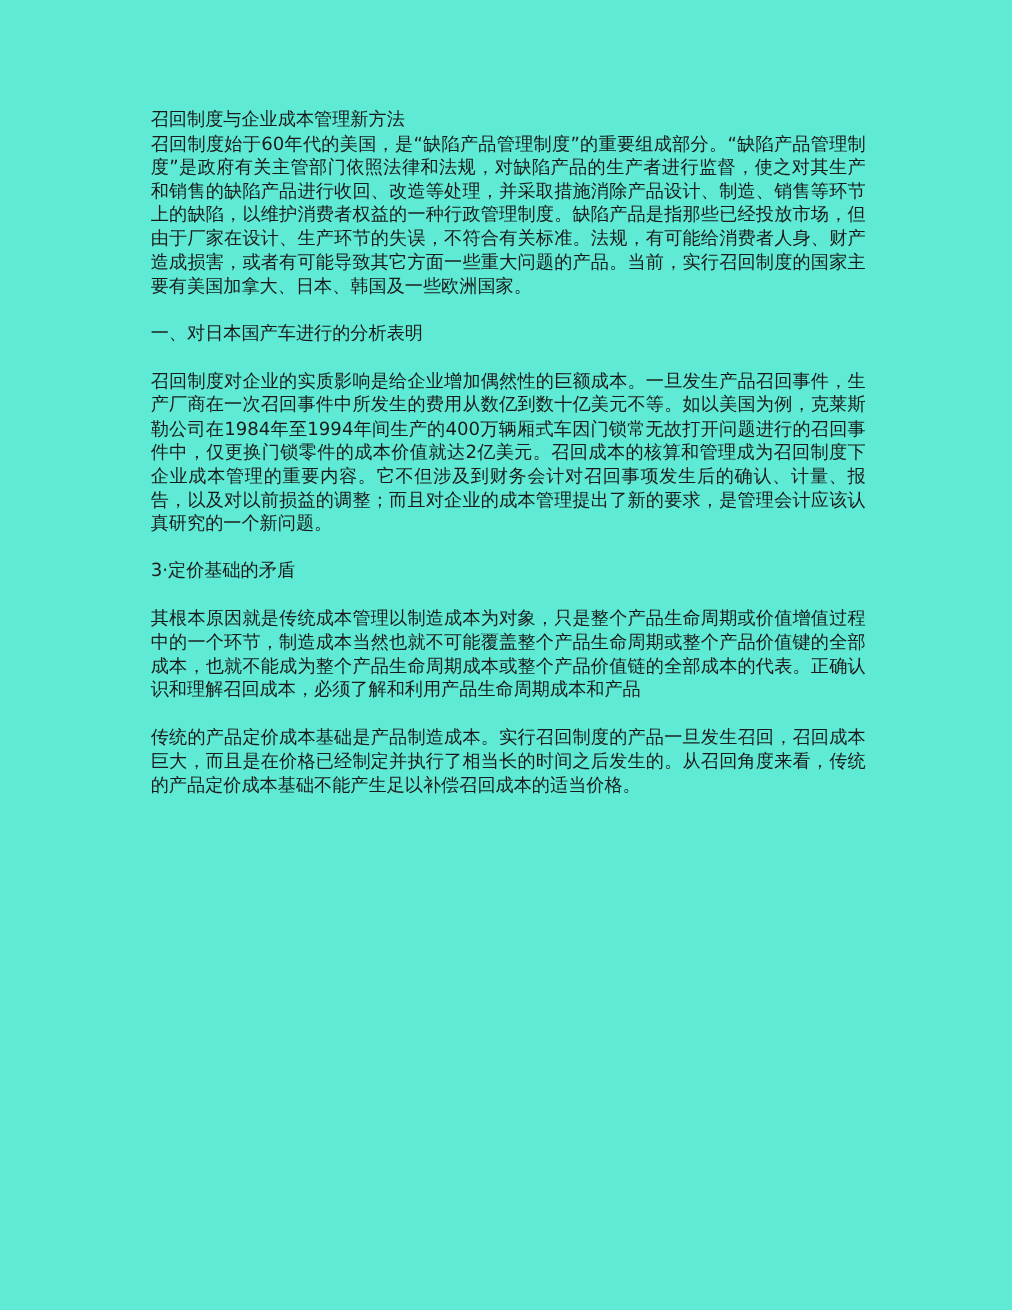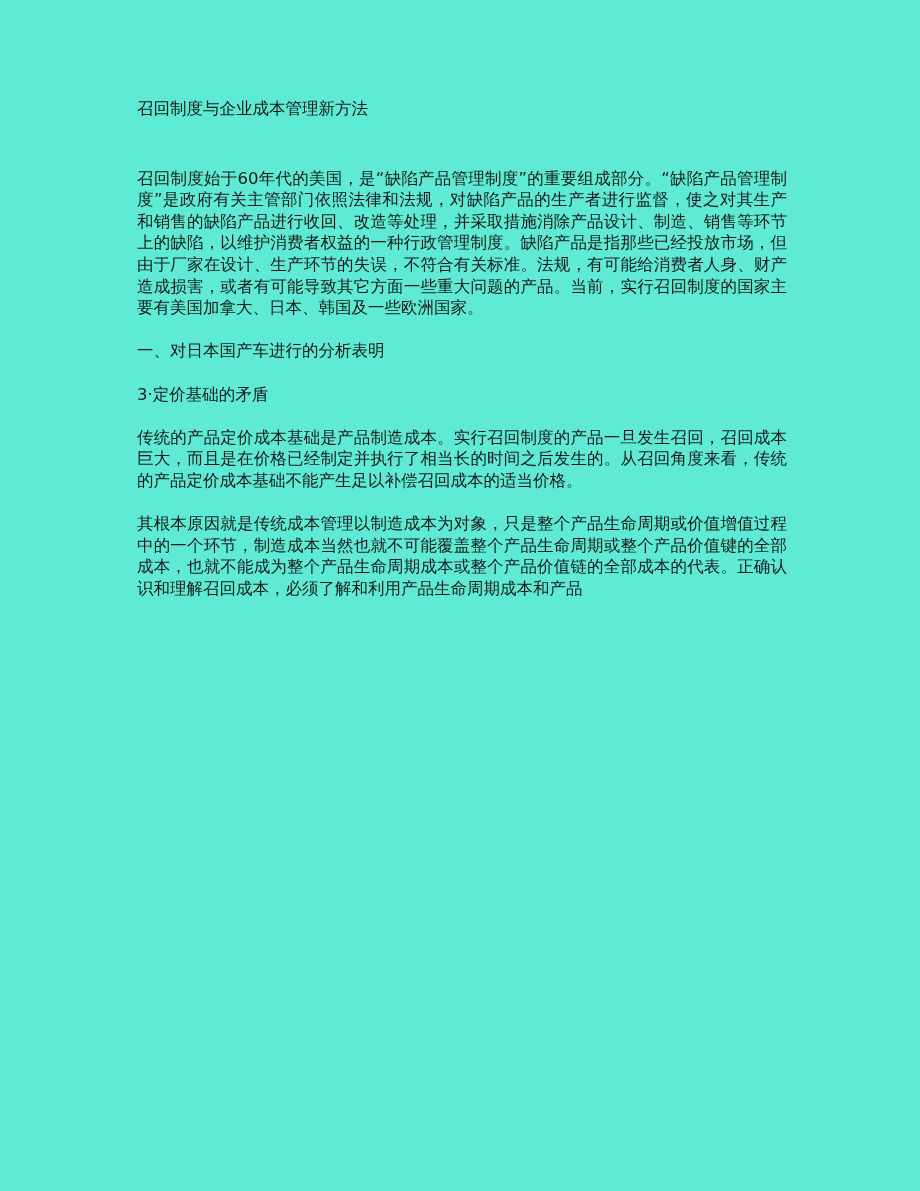--- a/index.html
+++ b/index.html
@@ -70,27 +70,28 @@
   }
 </style>
 </head>
 <body>
 
 <div class="page" style="background: #5eead4; padding-left: 20px;">
   <div class="text-column">
 
     <p class="doc-title" style="color: rgb(26, 26, 26);">召回制度与企业成本管理新方法</p>
 
-    <p class="para tight" style="color: rgb(26, 26, 26); margin-top: 48px;">召回制度始于60年代的美国，是“缺陷产品管理制度”的重要组成部分。“缺陷产品管理制度”是政府有关主管部门依照法律和法规，对缺陷产品的生产者进行监督，使之对其生产和销售的缺陷产品进行收回、改造等处理，并采取措施消除产品设计、制造、销售等环节上的缺陷，以维护消费者权益的一种行政管理制度。缺陷产品是指那些已经投放市场，但由于厂家在设计、生产环节的失误，不符合有关标准。法规，有可能给消费者人身、财产造成损害，或者有可能导致其它方面一些重大问题的产品。当前，实行召回制度的国家主要有美国加拿大、日本、韩国及一些欧洲国家。</p>
+    <p class="para tight" style="color: rgb(26, 26, 26);">召回制度始于60年代的美国，是“缺陷产品管理制度”的重要组成部分。“缺陷产品管理制度”是政府有关主管部门依照法律和法规，对缺陷产品的生产者进行监督，使之对其生产和销售的缺陷产品进行收回、改造等处理，并采取措施消除产品设计、制造、销售等环节上的缺陷，以维护消费者权益的一种行政管理制度。缺陷产品是指那些已经投放市场，但由于厂家在设计、生产环节的失误，不符合有关标准。法规，有可能给消费者人身、财产造成损害，或者有可能导致其它方面一些重大问题的产品。当前，实行召回制度的国家主要有美国加拿大、日本、韩国及一些欧洲国家。</p>
 
     <p class="heading" style="color: rgb(26, 26, 26);">一、对日本国产车进行的分析表明</p>
 
+    <p class="para spaced" style="color: rgb(26, 26, 26);">召回制度对企业的实质影响是给企业增加偶然性的巨额成本。一旦发生产品召回事件，生产厂商在一次召回事件中所发生的费用从数亿到数十亿美元不等。如以美国为例，克莱斯勒公司在1984年至1994年间生产的400万辆厢式车因门锁常无故打开问题进行的召回事件中，仅更换门锁零件的成本价值就达2亿美元。召回成本的核算和管理成为召回制度下企业成本管理的重要内容。它不但涉及到财务会计对召回事项发生后的确认、计量、报告，以及对以前损益的调整；而且对企业的成本管理提出了新的要求，是管理会计应该认真研究的一个新问题。</p>
 
 
 
     <p class="heading" style="color: rgb(26, 26, 26);">3·定价基础的矛盾</p>
 
+    <p class="para spaced" style="color: rgb(26, 26, 26);">其根本原因就是传统成本管理以制造成本为对象，只是整个产品生命周期或价值增值过程中的一个环节，制造成本当然也就不可能覆盖整个产品生命周期或整个产品价值键的全部成本，也就不能成为整个产品生命周期成本或整个产品价值链的全部成本的代表。正确认识和理解召回成本，必须了解和利用产品生命周期成本和产品</p>
+
     <p class="para spaced" style="color: rgb(26, 26, 26);">传统的产品定价成本基础是产品制造成本。实行召回制度的产品一旦发生召回，召回成本巨大，而且是在价格已经制定并执行了相当长的时间之后发生的。从召回角度来看，传统的产品定价成本基础不能产生足以补偿召回成本的适当价格。</p>
-
-    <p class="para spaced" style="color: rgb(26, 26, 26);">其根本原因就是传统成本管理以制造成本为对象，只是整个产品生命周期或价值增值过程中的一个环节，制造成本当然也就不可能覆盖整个产品生命周期或整个产品价值键的全部成本，也就不能成为整个产品生命周期成本或整个产品价值链的全部成本的代表。正确认识和理解召回成本，必须了解和利用产品生命周期成本和产品</p>
 
   </div>
 </div>
 
 </body></html>

